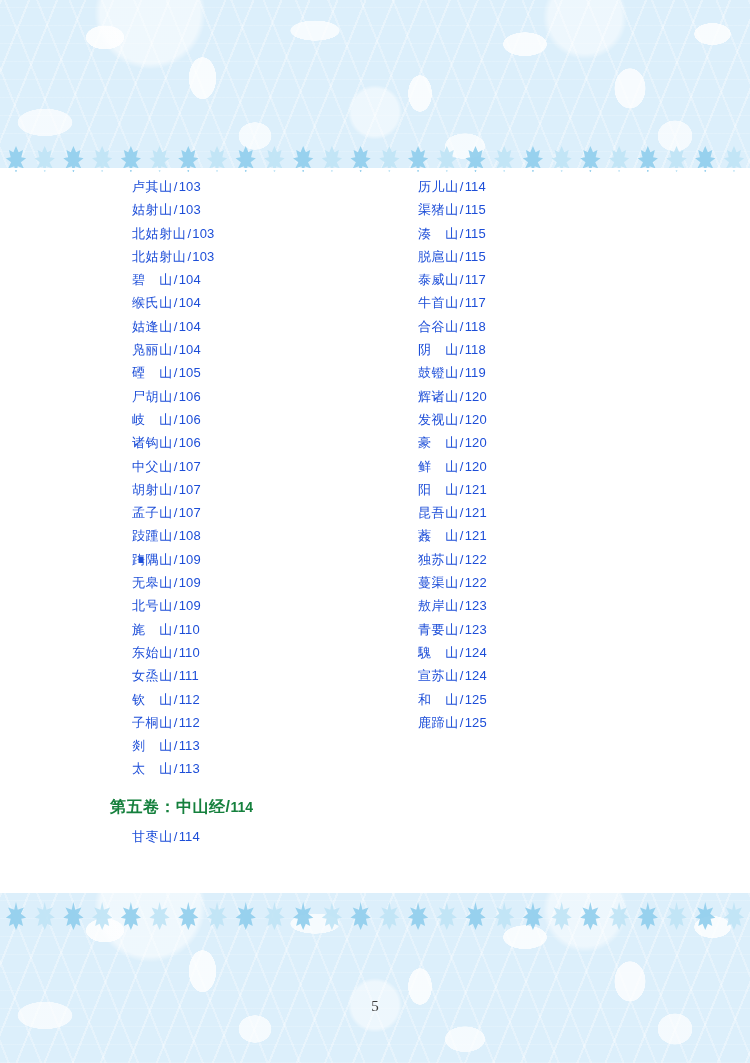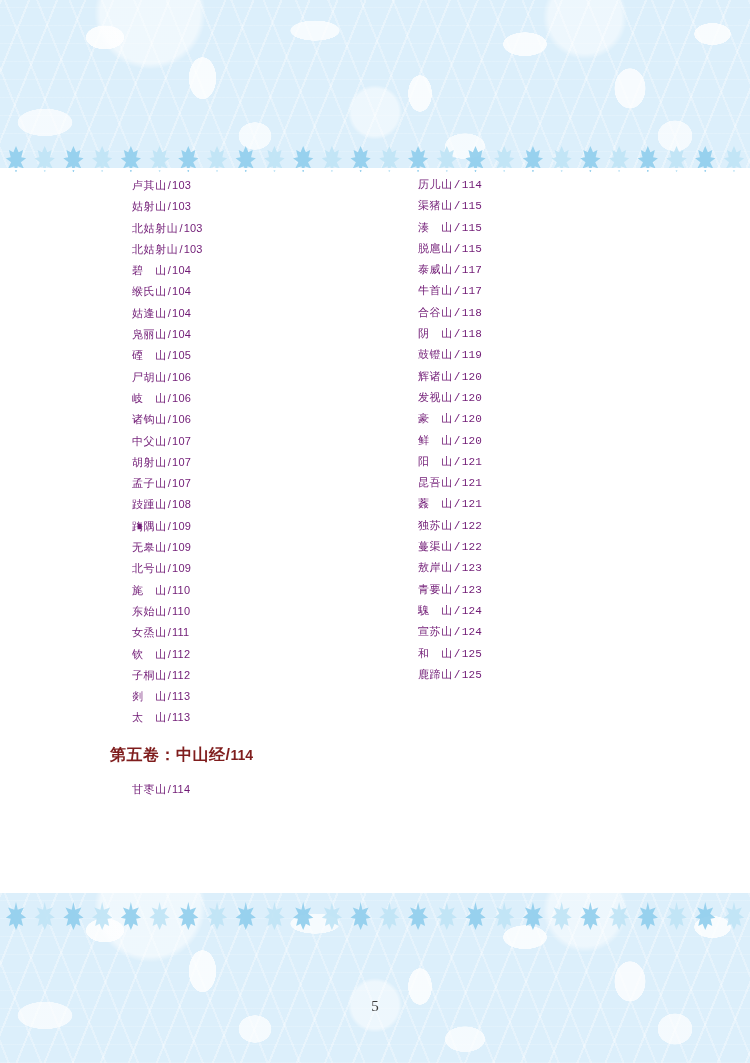--- a/index.html
+++ b/index.html
@@ -140,44 +140,43 @@
   .col {
     box-sizing: border-box;
   }
   .col-left {
     width: 300px;
     padding-left: 132px;
   }
   .col-right {
     width: 450px;
     padding-left: 118px;
-    font-family: Liberation Mono, monospace;
   }
 
   .toc-entry {
-    font-size: 11px;
+    font-size: 13px;
     line-height: 1.0;
-    color: #701a75;
+    color: #1d4ed8;
     margin-bottom: 10.3px;
     white-space: nowrap;
     letter-spacing: 0.2px;
   }
   .toc-entry .title {
     letter-spacing: 0.6px;
   }
   .toc-entry .sep {
     padding: 0 1px;
   }
 
   .section-heading {
     font-size: 16px;
     font-weight: bold;
-    color: #7f1d1d;
+    color: #15803d;
     margin-top: 22px;
-    margin-bottom: 18px;
+    margin-bottom: 12px;
     margin-left: -22px;
     letter-spacing: 0.5px;
     white-space: nowrap;
   }
   .section-heading .pg {
     font-weight: bold;
     font-size: 14px;
     letter-spacing: 0;
   }
 

